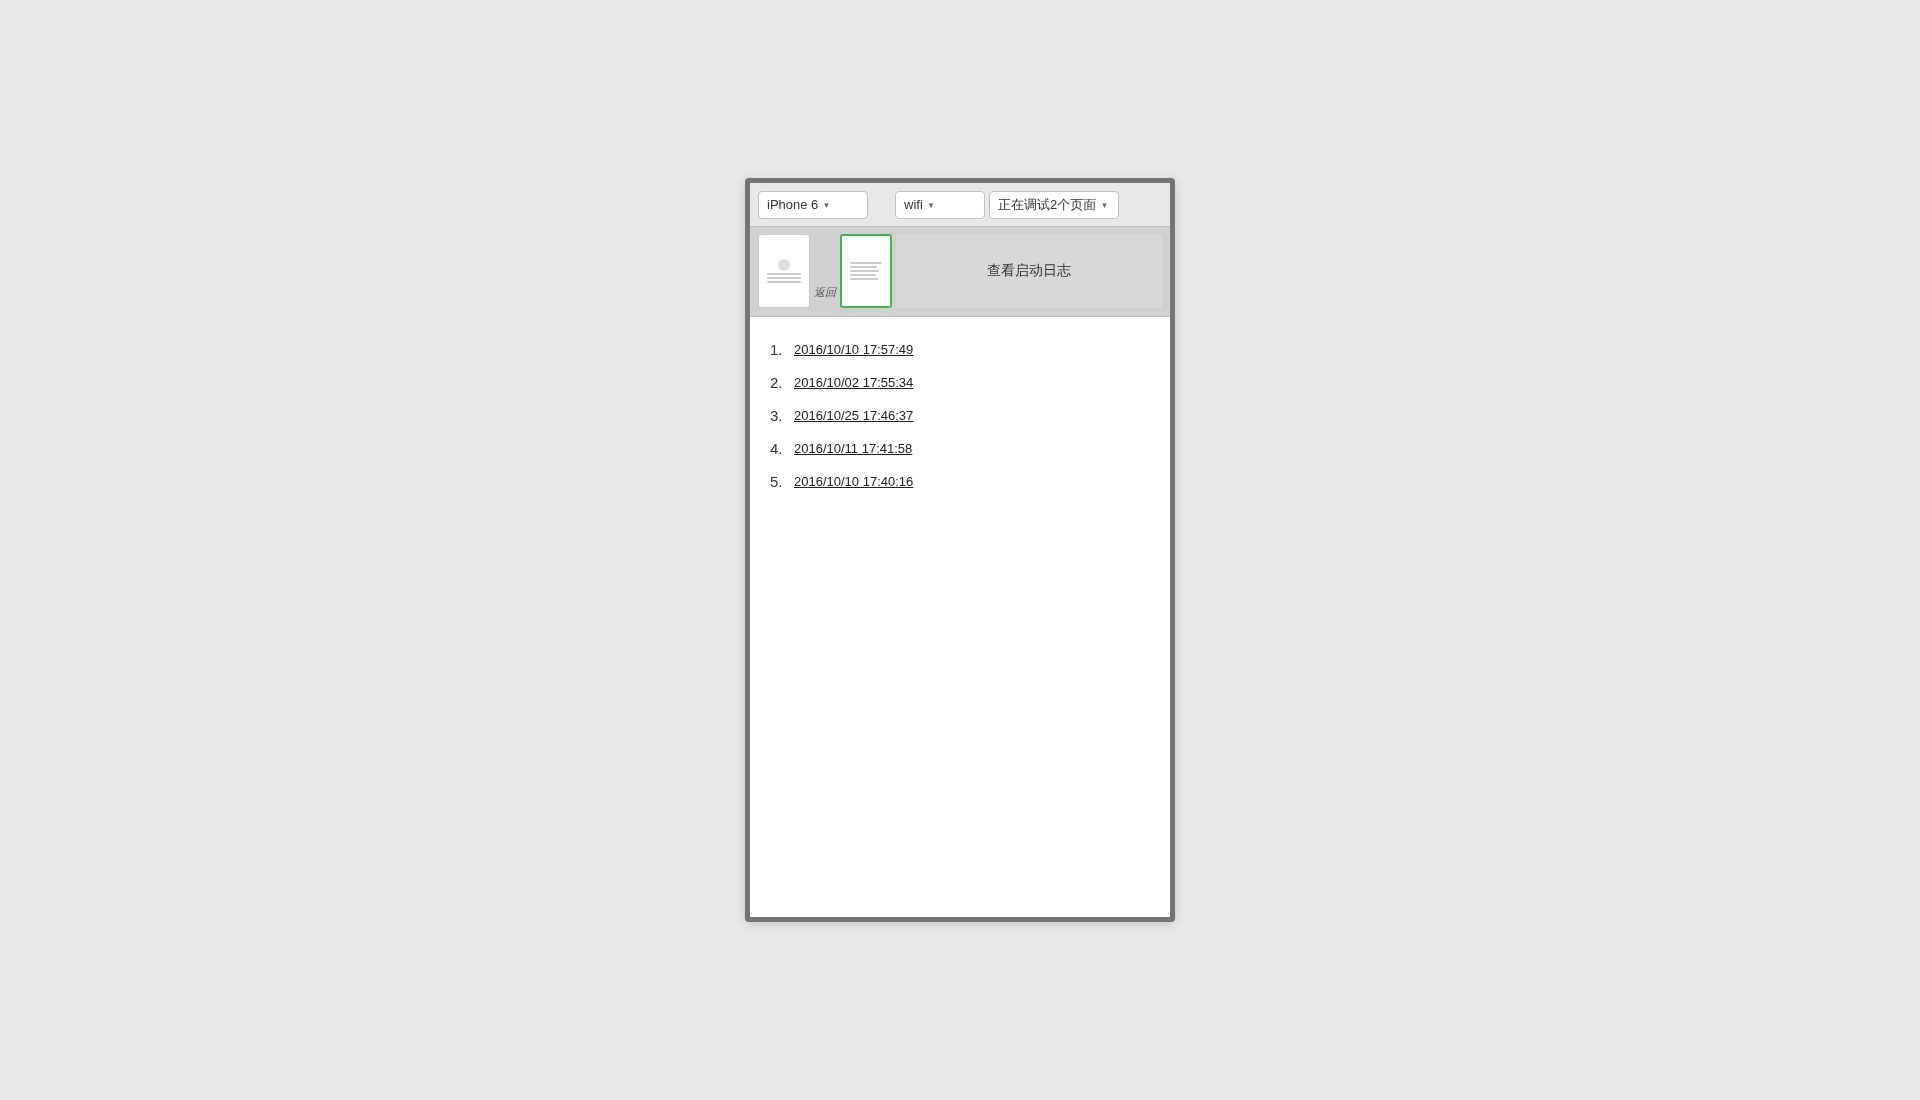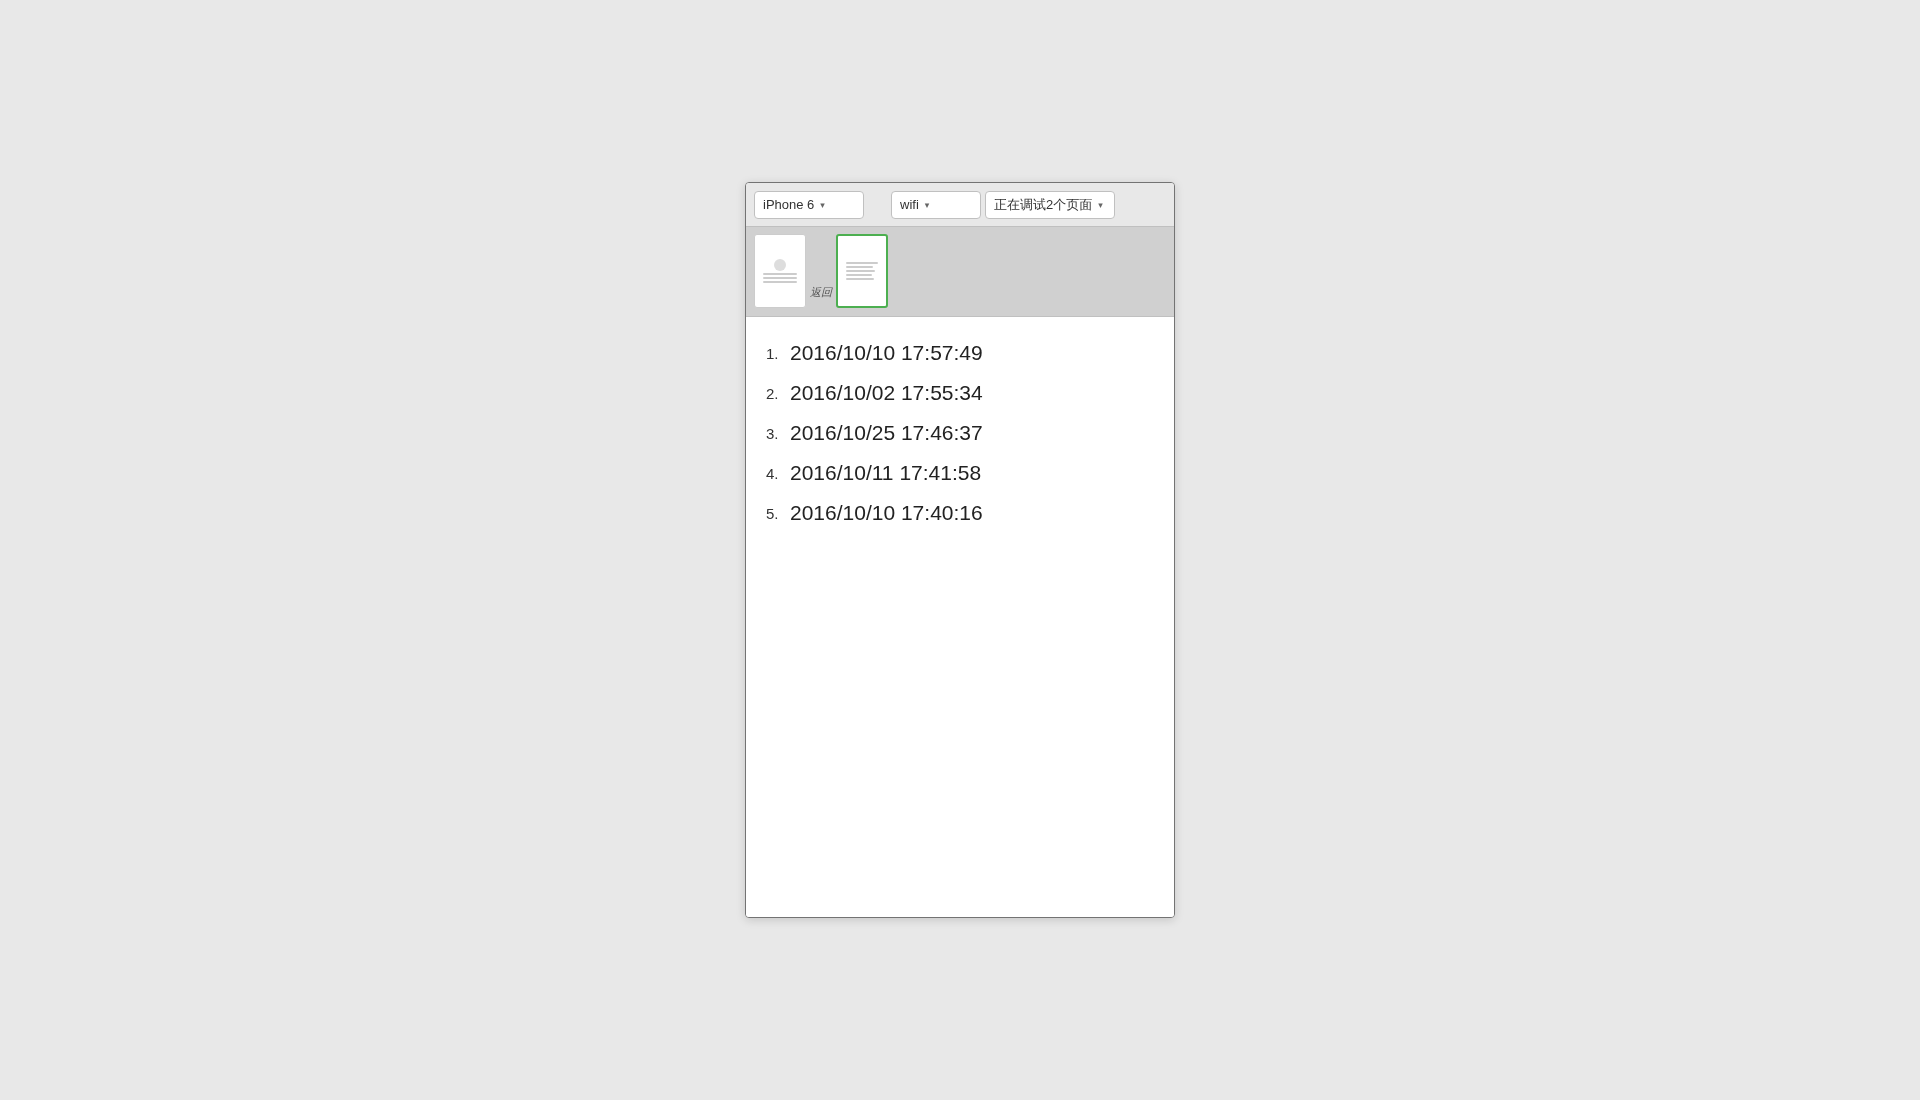--- a/index.html
+++ b/index.html
@@ -14,21 +14,21 @@
       background-color: #e8e8e8;
       display: flex;
       align-items: center;
       justify-content: center;
       font-family: -apple-system, "Helvetica Neue", Arial, sans-serif;
     }
 
     .simulator-window {
       width: 430px;
       background: #f0f0f0;
-      border: 1px solid #737373;
+      border: 5px solid #737373;
       border-radius: 4px;
       overflow: hidden;
       box-shadow: 0 2px 10px rgba(0,0,0,0.15);
     }
 
     
     .toolbar {
       display: flex;
       align-items: center;
       background: #e8e8e8;
@@ -148,21 +148,22 @@
     }
 
     .log-item-number {
       color: #333;
       font-size: 15px;
       min-width: 20px;
     }
 
     .log-item-text {
       color: #222;
-      font-size: 21px;
+      font-size: 13px;
+      text-decoration: underline;
     }
   </style>
 </head>
 <body>
 
 <div class="simulator-window">
 
   <div class="toolbar">
     <div class="toolbar-dropdown toolbar-dropdown-device">
       <span>iPhone 6</span>
@@ -200,20 +201,23 @@
         <div class="thumb-lines-group">
           <div class="thumb-line-sm" style="width:100%;"></div>
           <div class="thumb-line-sm" style="width:85%;"></div>
           <div class="thumb-line-sm" style="width:90%;"></div>
           <div class="thumb-line-sm" style="width:80%;"></div>
           <div class="thumb-line-sm" style="width:88%;"></div>
         </div>
       </div>
     </div>
 
+    <div style="flex:1; background:#d8d8d8; height:74px; display:flex; align-items:center; justify-content:center; font-size:14px; color:#333; border-radius:3px;">
+      <span>查看启动日志</span>
+    </div>
   </div>
 
   <div class="log-content">
 
     <div id="log-list">
         <div class="log-item">
           <span class="log-item-number">1.</span>
           <span class="log-item-text">2016/10/10 17:57:49</span>
         </div>
         <div class="log-item">

